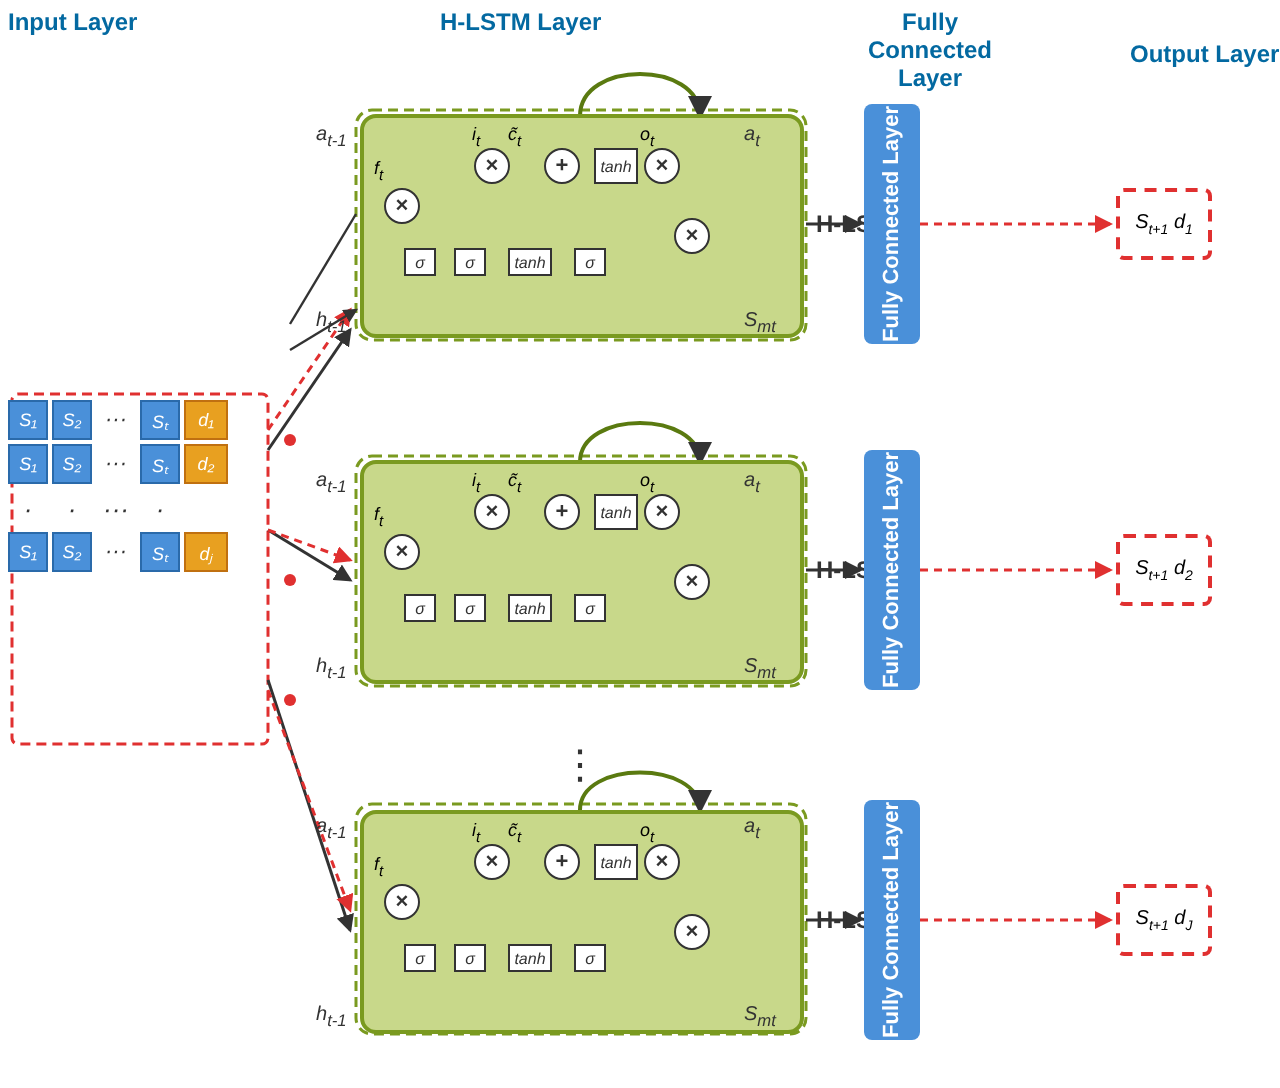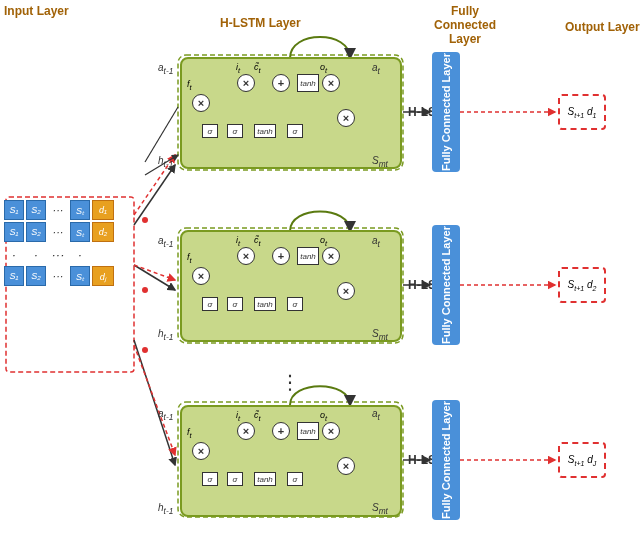--- a/index.html
+++ b/index.html
@@ -17,21 +17,21 @@
       position: relative;
       width: 640px;
       height: 544px;
     }
 
     
     .layer-label {
       position: absolute;
       font-size: 12px;
       font-weight: bold;
-      color: #a16207;
+      color: #0369a1;
       text-align: center;
     }
 
     
     .input-section {
       position: absolute;
       left: 4px;
       top: 200px;
     }
 
@@ -233,21 +233,21 @@
 
     <line x1="145" y1="162" x2="178" y2="107" stroke="#333" stroke-width="1.2"></line>
     <line x1="145" y1="175" x2="178" y2="155" stroke="#333" stroke-width="1.2" marker-end="url(#arrowDark)"></line>
 
     <circle cx="145" cy="220" r="3" fill="#e03030"></circle>
     <circle cx="145" cy="290" r="3" fill="#e03030"></circle>
     <circle cx="145" cy="350" r="3" fill="#e03030"></circle>
   </svg>
 
   <div class="layer-label" style="left:4px; top:4px;">Input Layer</div>
-  <div class="layer-label" style="left:220px; top:16px;">H-LSTM Layer</div>
+  <div class="layer-label" style="left:220px; top:4px;">H-LSTM Layer</div>
   <div class="layer-label" style="left:420px; top:4px; width:90px;">Fully Connected Layer</div>
   <div class="layer-label" style="left:565px; top:20px;">Output Layer</div>
 
   <div class="input-section">
 
     <div class="matrix-row">
       <div class="matrix-cell">S₁</div>
       <div class="matrix-cell">S₂</div>
       <div class="matrix-cell dots">···</div>
       <div class="matrix-cell">Sₜ</div>

